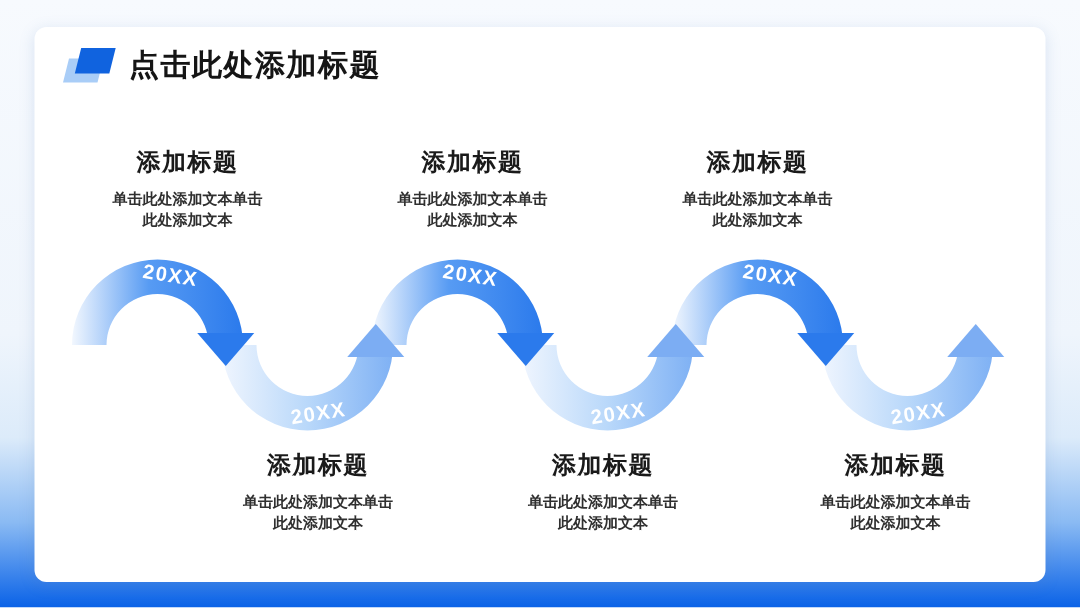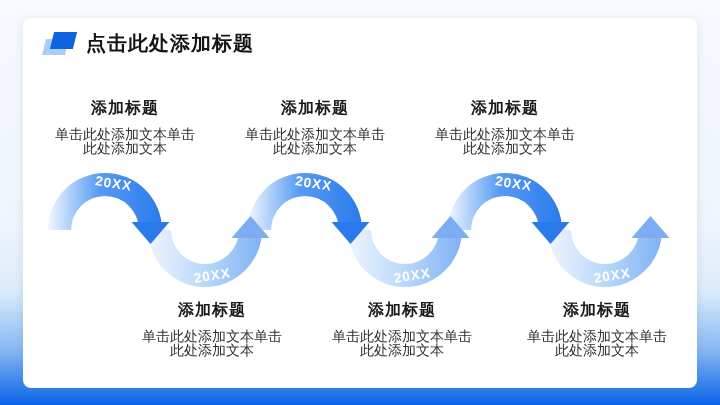--- a/index.html
+++ b/index.html
@@ -20,21 +20,21 @@
   .title-row{position:absolute;left:44px;top:28px;height:32px;}
   .icon-wrap{position:absolute;left:0;top:2px;width:36px;height:28px;}
   .icon-back{position:absolute;left:0px;top:9px;width:23px;height:16px;background:#a9cdf7;transform:skewX(-14deg);}
   .icon-front{position:absolute;left:8px;top:2px;width:23px;height:17px;background:#1063df;transform:skewX(-14deg);}
   .slide-title{
     position:absolute;left:42px;top:2px;margin:0;white-space:nowrap;
     font-size:20px;font-weight:bold;color:#151515;letter-spacing:1px;
   }
   .block{position:absolute;width:160px;text-align:center;}
   .block h2{margin:0 0 8px 0;font-size:16px;font-weight:bold;color:#1a1a1a;letter-spacing:1px;font-family:Liberation Mono, monospace;}
-  .block .body{font-size:14px;line-height:14px;color:#303030;}
+  .block .body{font-size:10px;line-height:14px;color:#303030;font-weight:bold;}
   .b-top-1{left:45px;top:98px;}
   .b-top-2{left:235px;top:98px;}
   .b-top-3{left:425px;top:98px;}
   .b-bot-1{left:132px;top:300px;}
   .b-bot-2{left:322px;top:300px;}
   .b-bot-3{left:517px;top:300px;}
   .wave{position:absolute;left:40px;top:158px;}
   .wave-label{font-size:13.5px;font-weight:bold;fill:#ffffff;letter-spacing:1px;text-anchor:middle;}
 </style>
 </head>

